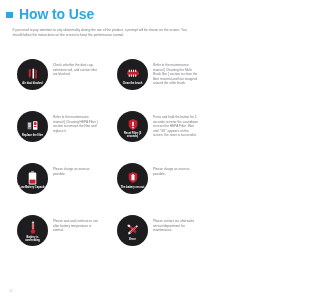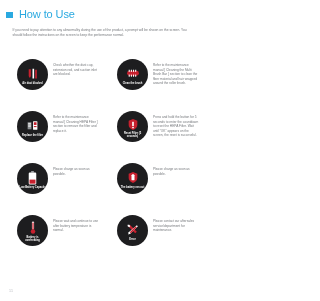--- a/index.html
+++ b/index.html
@@ -36,23 +36,23 @@
     left: 6px;
     top: 4.5px;
     width: 7px;
     height: 6px;
     background: #2aa9e0;
   }
   .page-title {
     position: absolute;
     left: 19px;
     top: 0px;
-    font-size: 11px;
+    font-size: 14px;
     line-height: 15px;
-    font-weight: normal;
+    font-weight: bold;
     color: #2aa9e0;
     letter-spacing: -0.1px;
     white-space: nowrap;
   }
 
   .intro {
     position: absolute;
     left: 12.5px;
     top: 28px;
     width: 176px;

